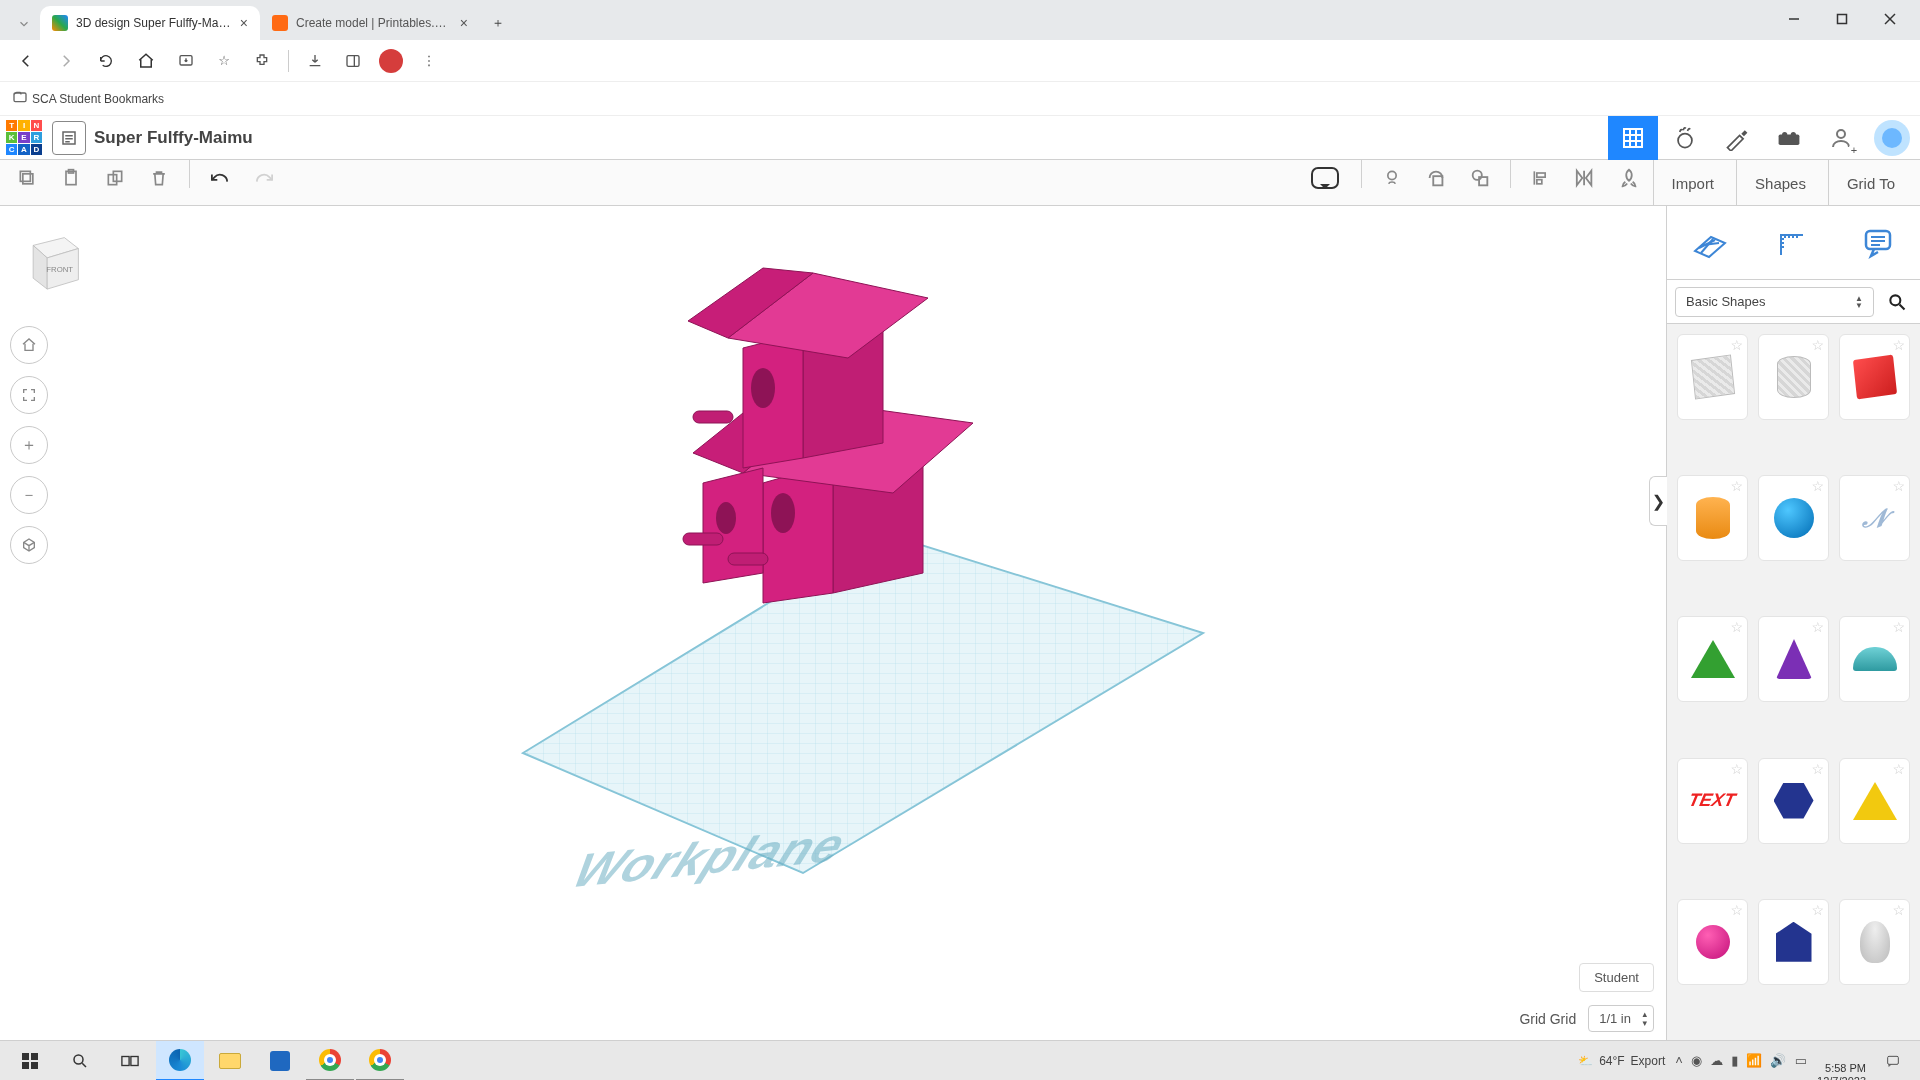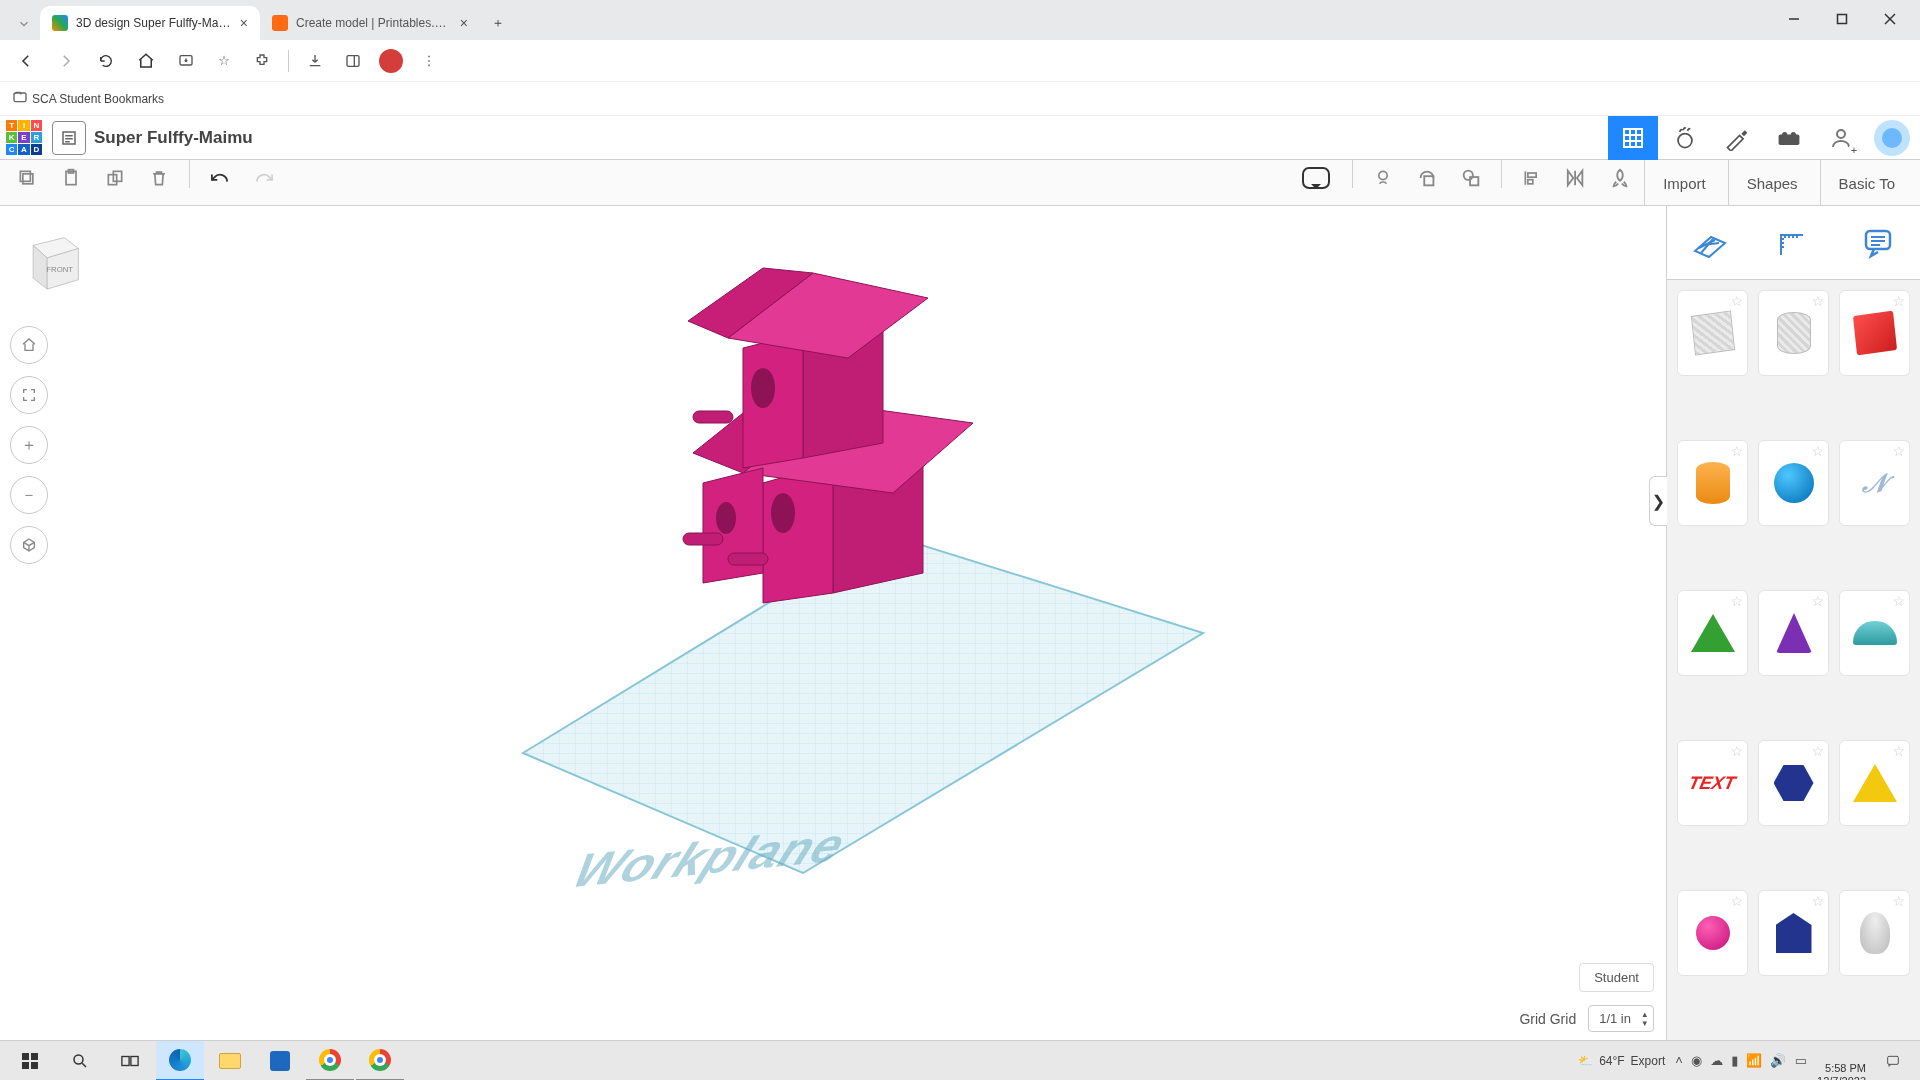--- a/index.html
+++ b/index.html
@@ -510,21 +510,21 @@
         </svg>
       </div>
     <div class="tool-btn">
         <svg width="22" height="22" viewBox="0 0 24 24">
           <path d="M12 3c4 3 4 9 0 12-4-3-4-9 0-12zM8 16c-3 2-3 5-3 5s3 0 5-3M16 16c3 2 3 5 3 5s-3 0-5-3" class="icon-stroke"></path>
         </svg>
       </div>
 
     <div class="text-btn">Import</div>
     <div class="text-btn">Shapes</div>
-    <div class="text-btn">Basic To</div>
+    <div class="text-btn">Grid To</div>
   </div>
 
   <div class="app-body">
     <div class="canvas-area">
 
       <svg class="viewcube" viewBox="0 0 100 100">
         <polygon points="22,30 62,20 80,34 40,46" fill="#f4f4f4" stroke="#bbb"></polygon>
         <polygon points="22,30 40,46 40,86 22,72" fill="#e4e4e4" stroke="#bbb"></polygon>
         <polygon points="40,46 80,34 80,74 40,86" fill="#eeeeee" stroke="#bbb"></polygon>
         <text x="56" y="64" font-size="10" fill="#888" text-anchor="middle">FRONT</text>
@@ -629,20 +629,35 @@
           <svg width="36" height="36" viewBox="0 0 36 36">
               <rect x="6" y="6" width="24" height="18" rx="4" fill="none" stroke="#3d86d6" stroke-width="2.5"></rect>
               <path d="M14 24l-3 7 7-4" fill="none" stroke="#3d86d6" stroke-width="2.5"></path>
               <line x1="11" y1="12" x2="25" y2="12" stroke="#3d86d6" stroke-width="2"></line>
               <line x1="11" y1="16" x2="25" y2="16" stroke="#3d86d6" stroke-width="2"></line>
               <line x1="11" y1="20" x2="20" y2="20" stroke="#3d86d6" stroke-width="2"></line>
             </svg>
         </div>
       </div>
 
+      <div class="category-row">
+        <div class="category-select">
+          <span>Basic Shapes</span>
+          <span class="chev">
+              <span>▲</span>
+              <span>▼</span>
+            </span>
+        </div>
+        <div class="search-btn">
+          <svg width="20" height="20" viewBox="0 0 24 24">
+              <circle cx="10" cy="10" r="6" fill="none" stroke="#222" stroke-width="2.5"></circle>
+              <line x1="15" y1="15" x2="21" y2="21" stroke="#222" stroke-width="2.5"></line>
+            </svg>
+        </div>
+      </div>
 
       <div class="shapes-grid">
         <div class="shape-tile">
             <span class="fav">☆</span>
             <div class="sh-box"></div>
           </div>
         <div class="shape-tile">
             <span class="fav">☆</span>
             <div class="sh-cylH"></div>
           </div>

